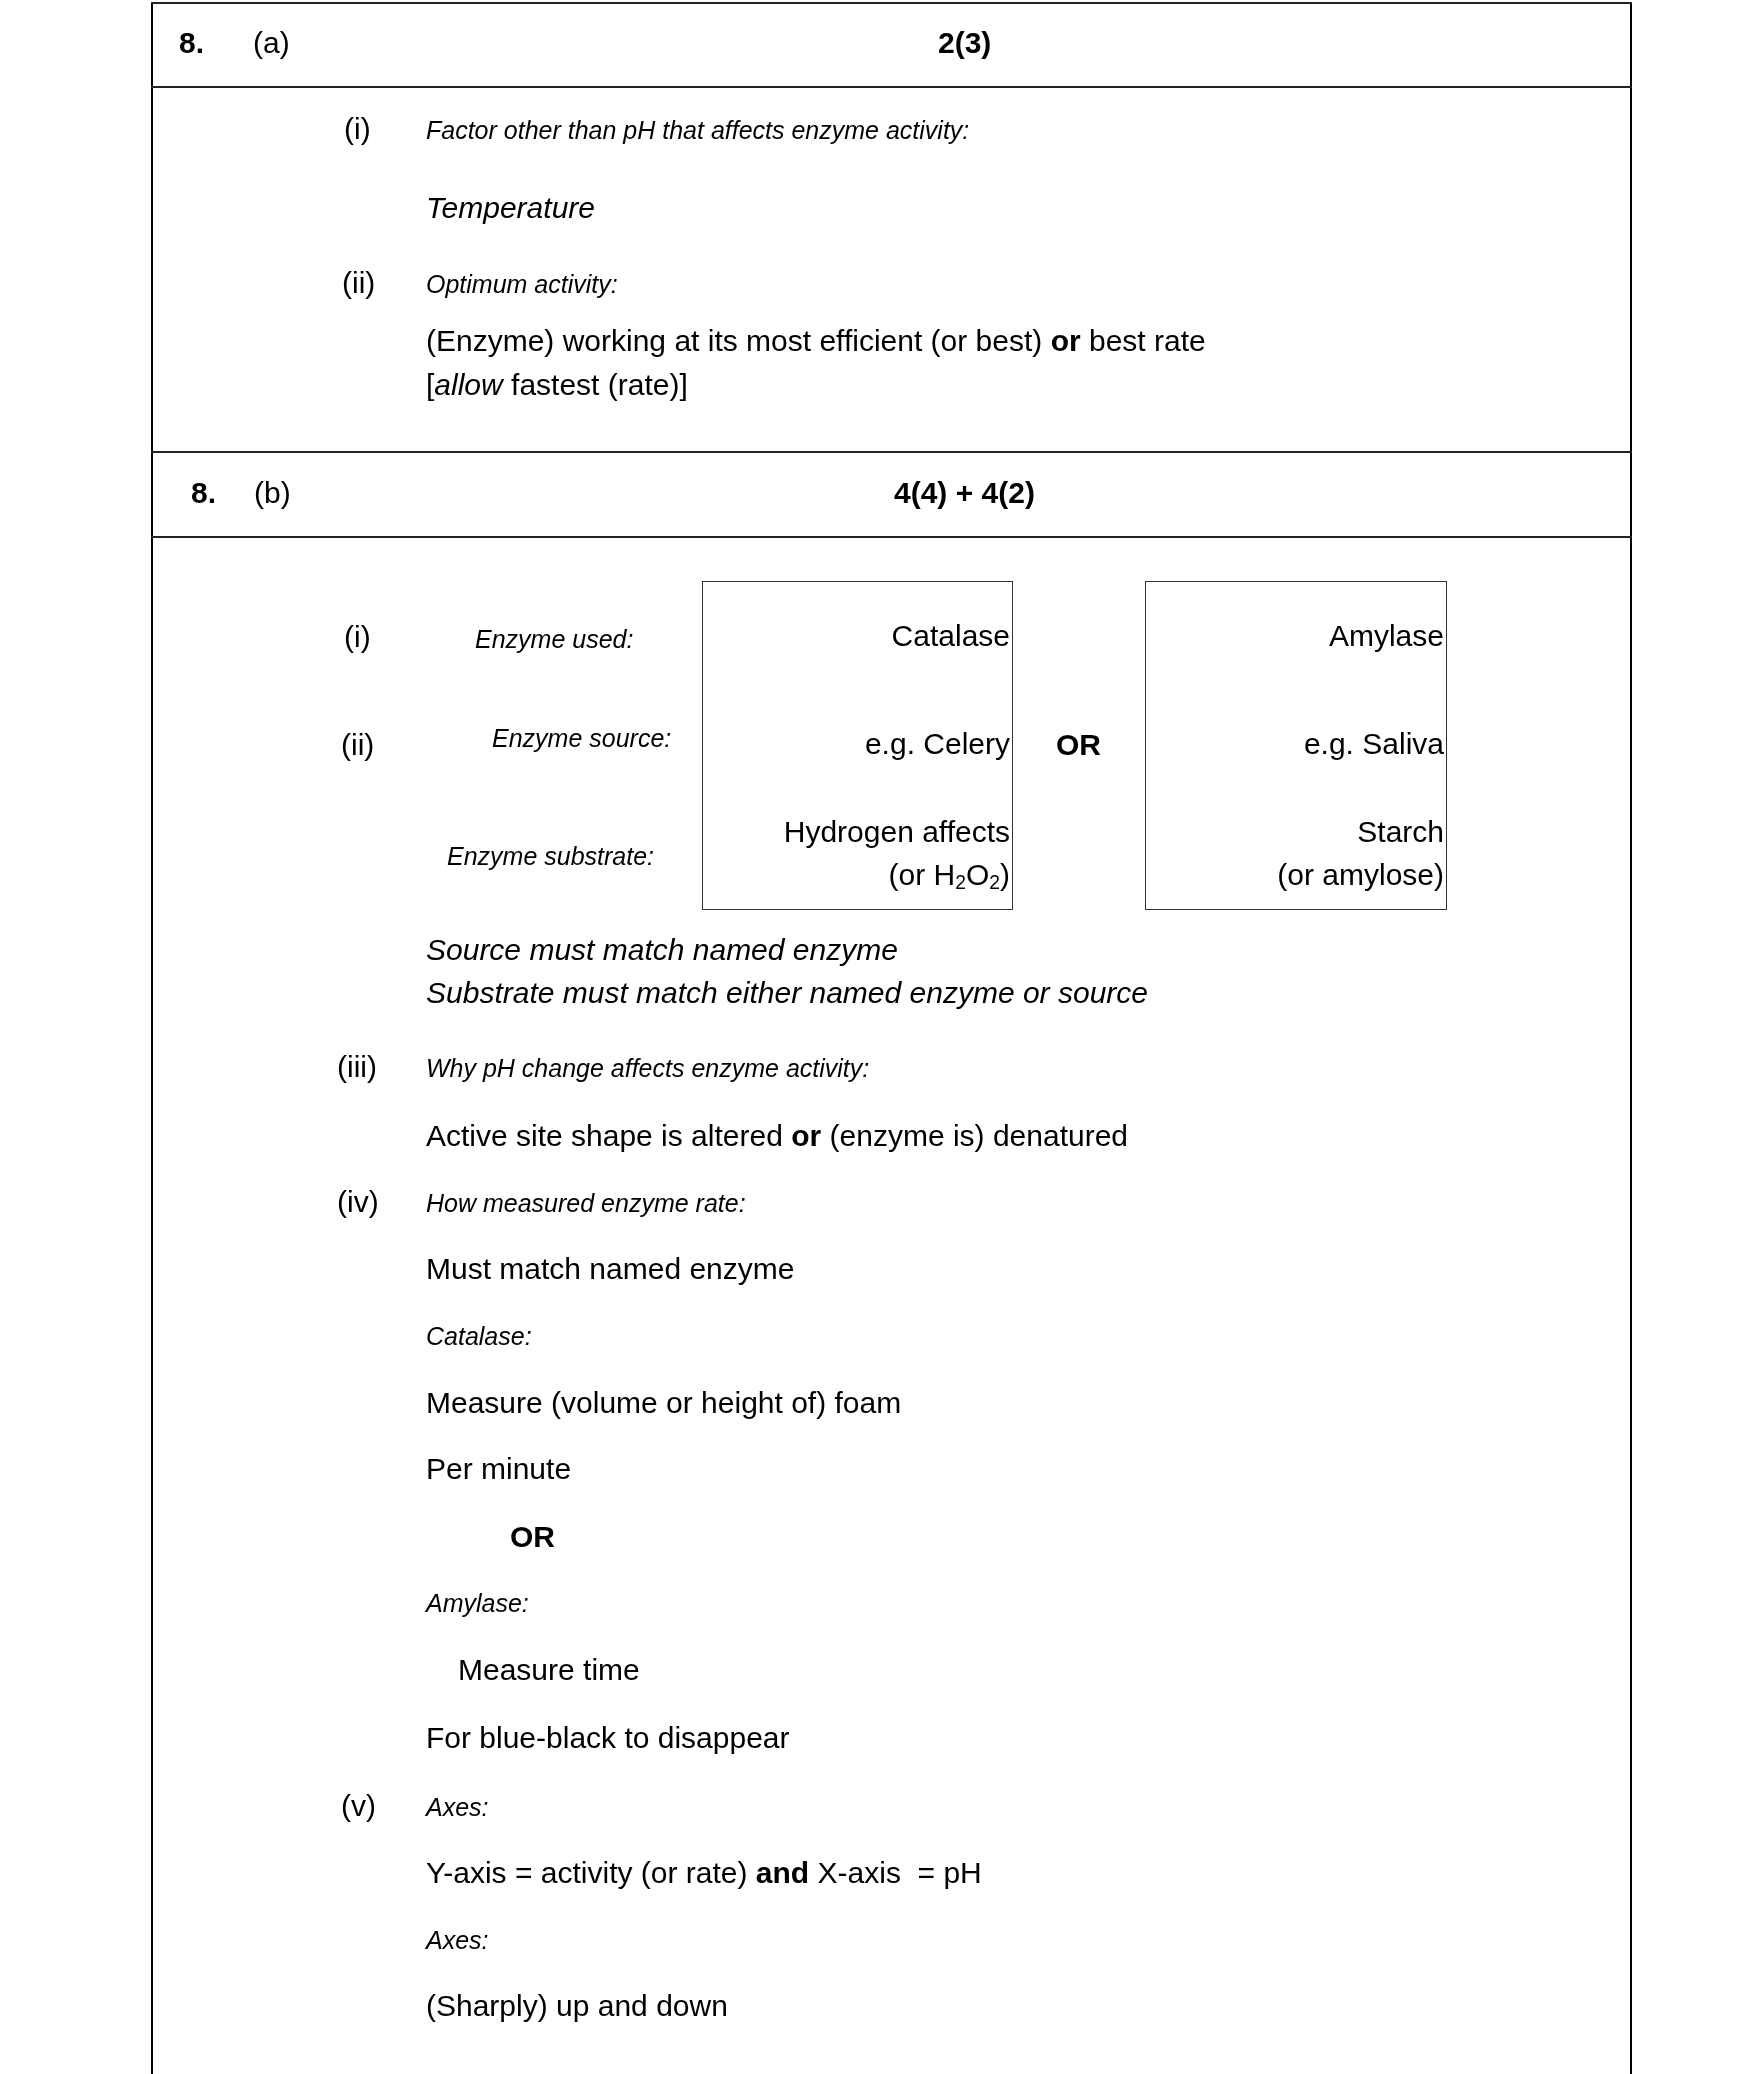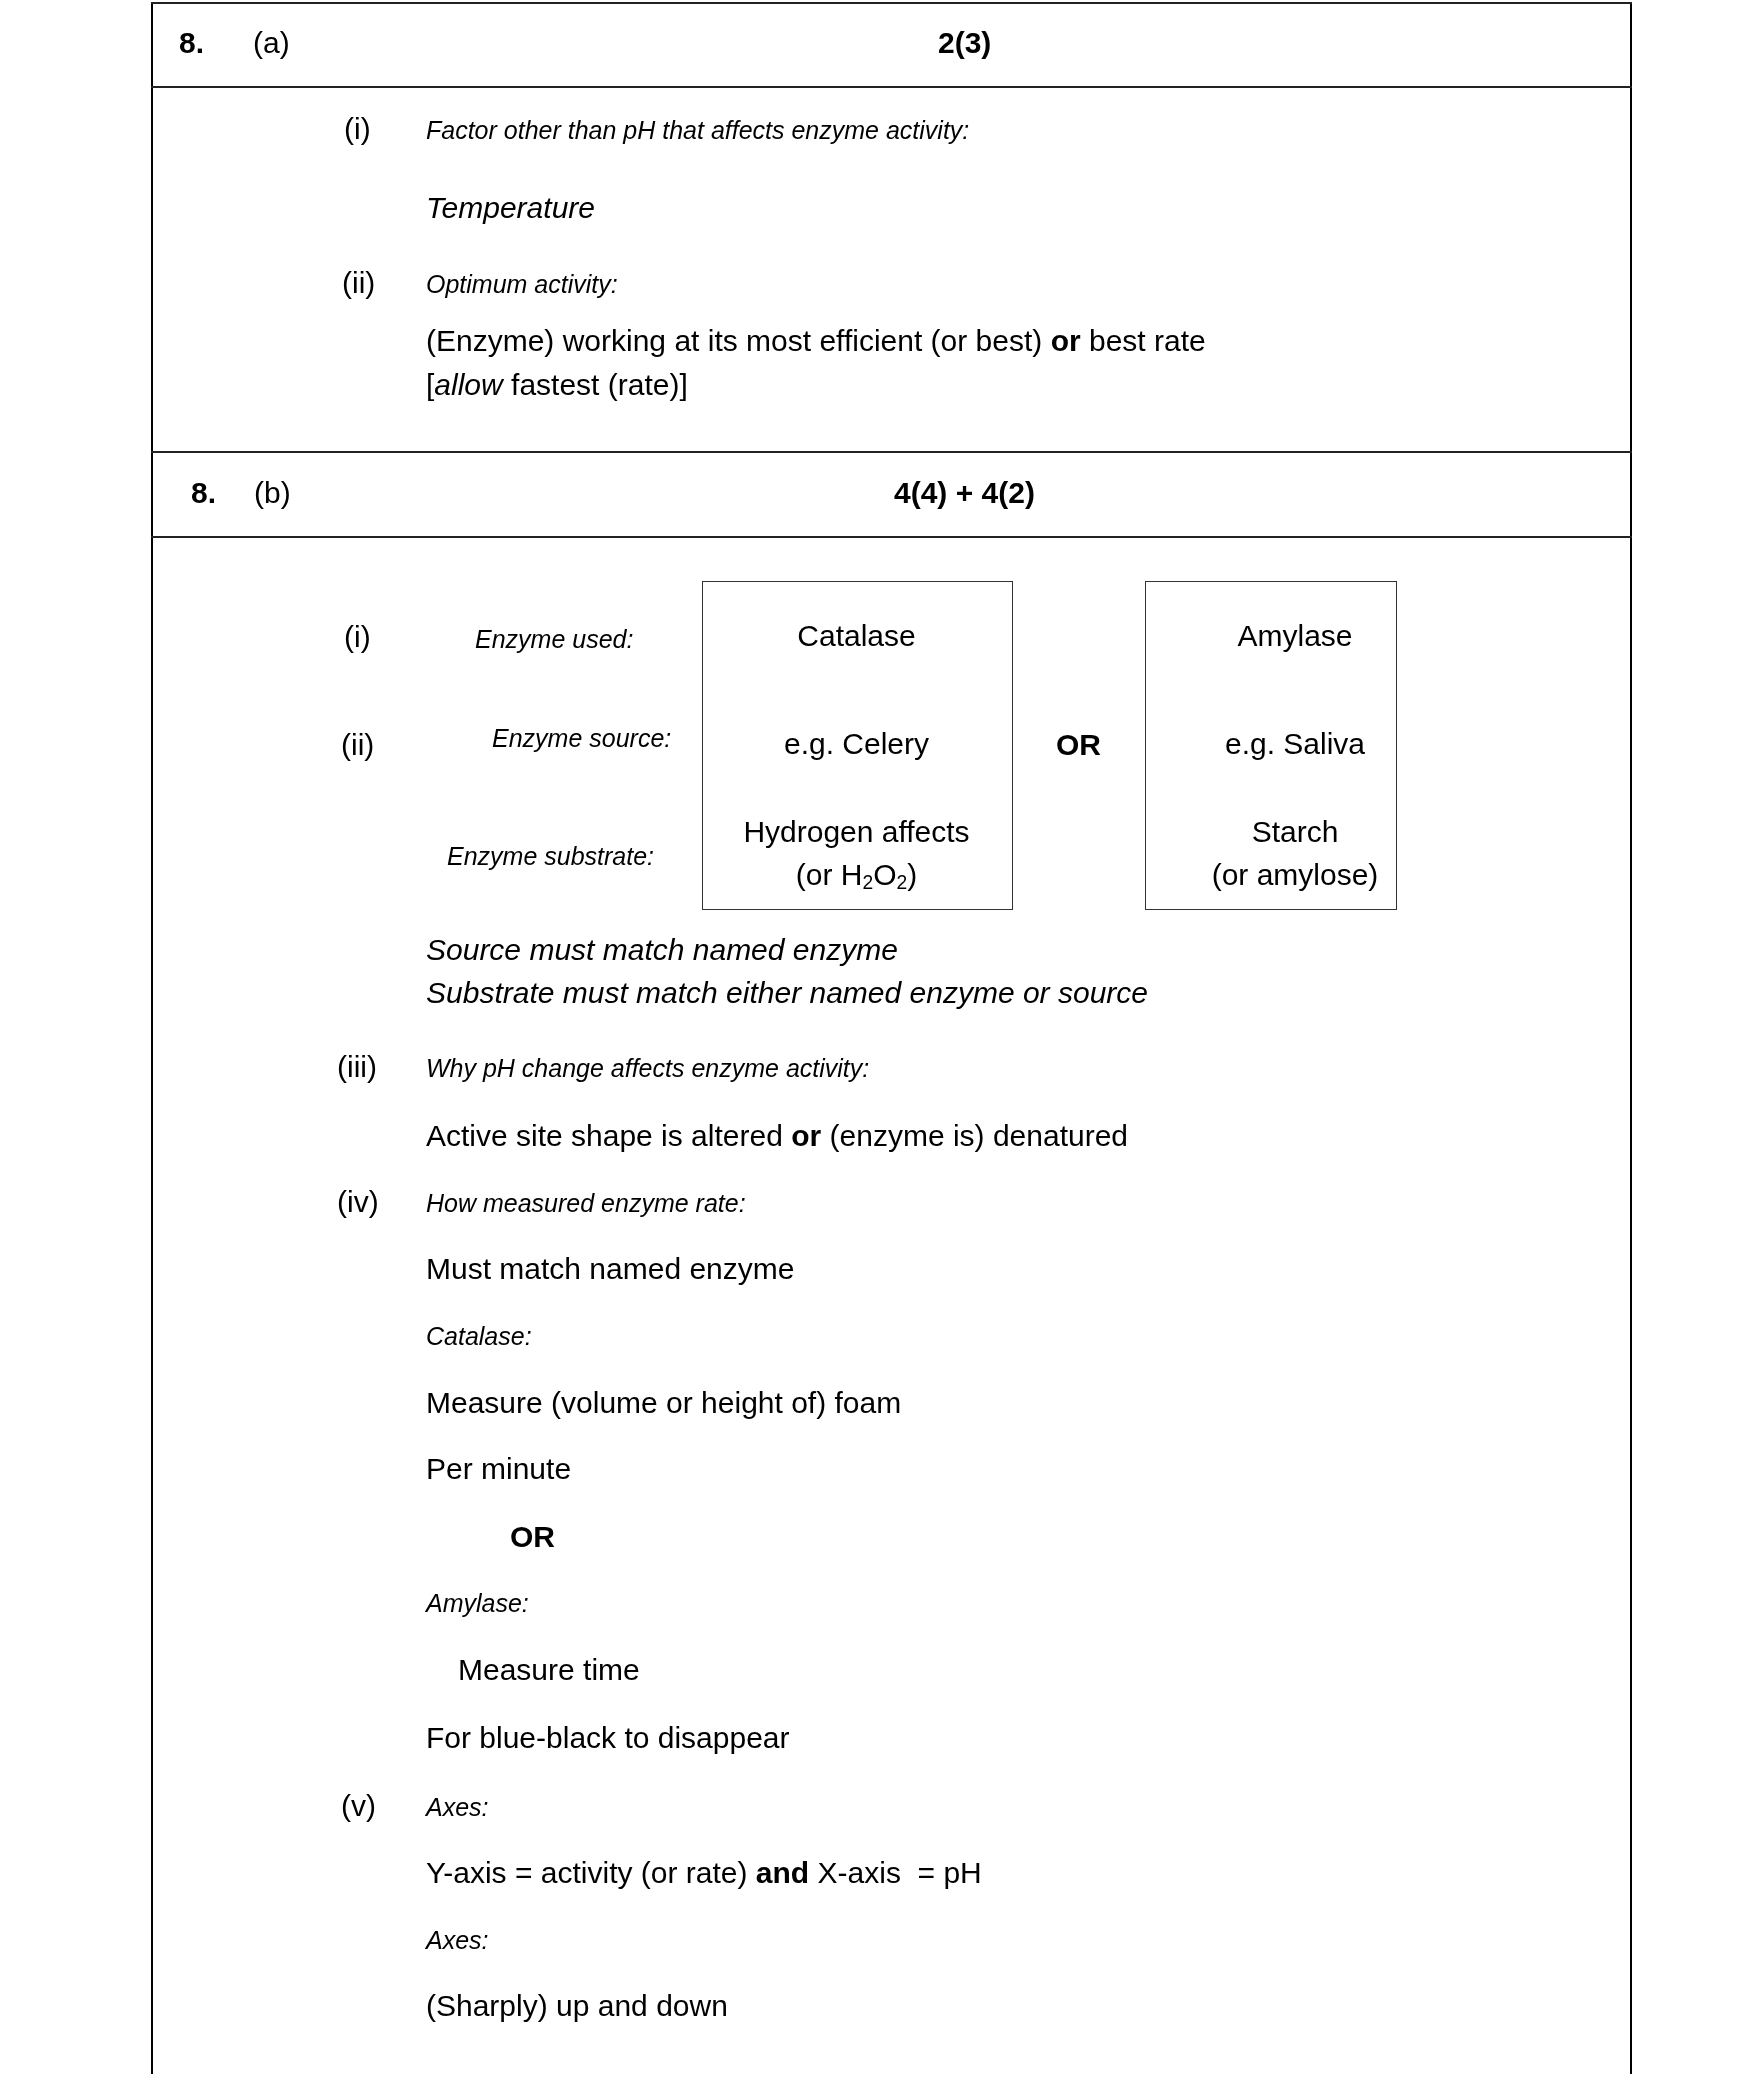--- a/index.html
+++ b/index.html
@@ -11,21 +11,21 @@
   .frame-left { position: absolute; left: 151px; top: 1.9px; width: 1.9px; height: 2073px; background: #000; }
   .frame-right { position: absolute; left: 1630px; top: 1.9px; width: 1.9px; height: 2073px; background: #000; }
   .hline { position: absolute; left: 151px; width: 1481px; height: 1.9px; background: #222; }
   .hdr { font-size: 30px; }
   .bold { font-weight: bold; }
   .roman { font-size: 30px; }
   .label-i { font-style: italic; font-size: 25px; }
   .answer { font-size: 30px; }
   .note-i { font-style: italic; font-size: 30px; }
   .box { position: absolute; border: 1.9px solid #333; box-sizing: border-box; }
-  .center { text-align: center; }
+  .center { text-align: right; }
   sub { font-size: 19.3px; vertical-align: -3.9px; line-height: 0; }
 </style>
 </head>
 <body>
 
 <div class="frame-left"></div>
 <div class="frame-right"></div>
 <div class="hline" style="top:1.9px;"></div>
 <div class="hline" style="top:86px;"></div>
 <div class="hline" style="top:451px;"></div>
@@ -68,21 +68,21 @@
 
   <div class="box" style="left:702px; top:581px; width:311px; height:329px;">
     <div class="abs answer center" style="left:0; width:307px; top:37px;">Catalase</div>
     <div class="abs answer center" style="left:0; width:307px; top:145px;">e.g. Celery</div>
     <div class="abs answer center" style="left:0; width:307px; top:233px;">Hydrogen affects</div>
     <div class="abs answer center" style="left:0; width:307px; top:276px;"><span>(or H</span><sub>2</sub><span>O</span><sub>2</sub><span>)</span></div>
   </div>
 
   <span class="abs answer bold" style="left:1056px; top:728px;">OR</span>
 
-  <div class="box" style="left:1145px; top:581px; width:252px; height:329px;">
+  <div class="box" style="left:1145px; top:581px; width:302px; height:329px;">
     <div class="abs answer center" style="left:0; width:298px; top:37px;">Amylase</div>
     <div class="abs answer center" style="left:0; width:298px; top:145px;">e.g. Saliva</div>
     <div class="abs answer center" style="left:0; width:298px; top:233px;">Starch</div>
     <div class="abs answer center" style="left:0; width:298px; top:276px;">(or amylose)</div>
   </div>
 </div>
 
 <div>
   <span class="abs note-i" style="left:426px; top:933px;">Source must match named enzyme</span>
   <span class="abs note-i" style="left:426px; top:976px;">Substrate must match either named enzyme or source</span>

